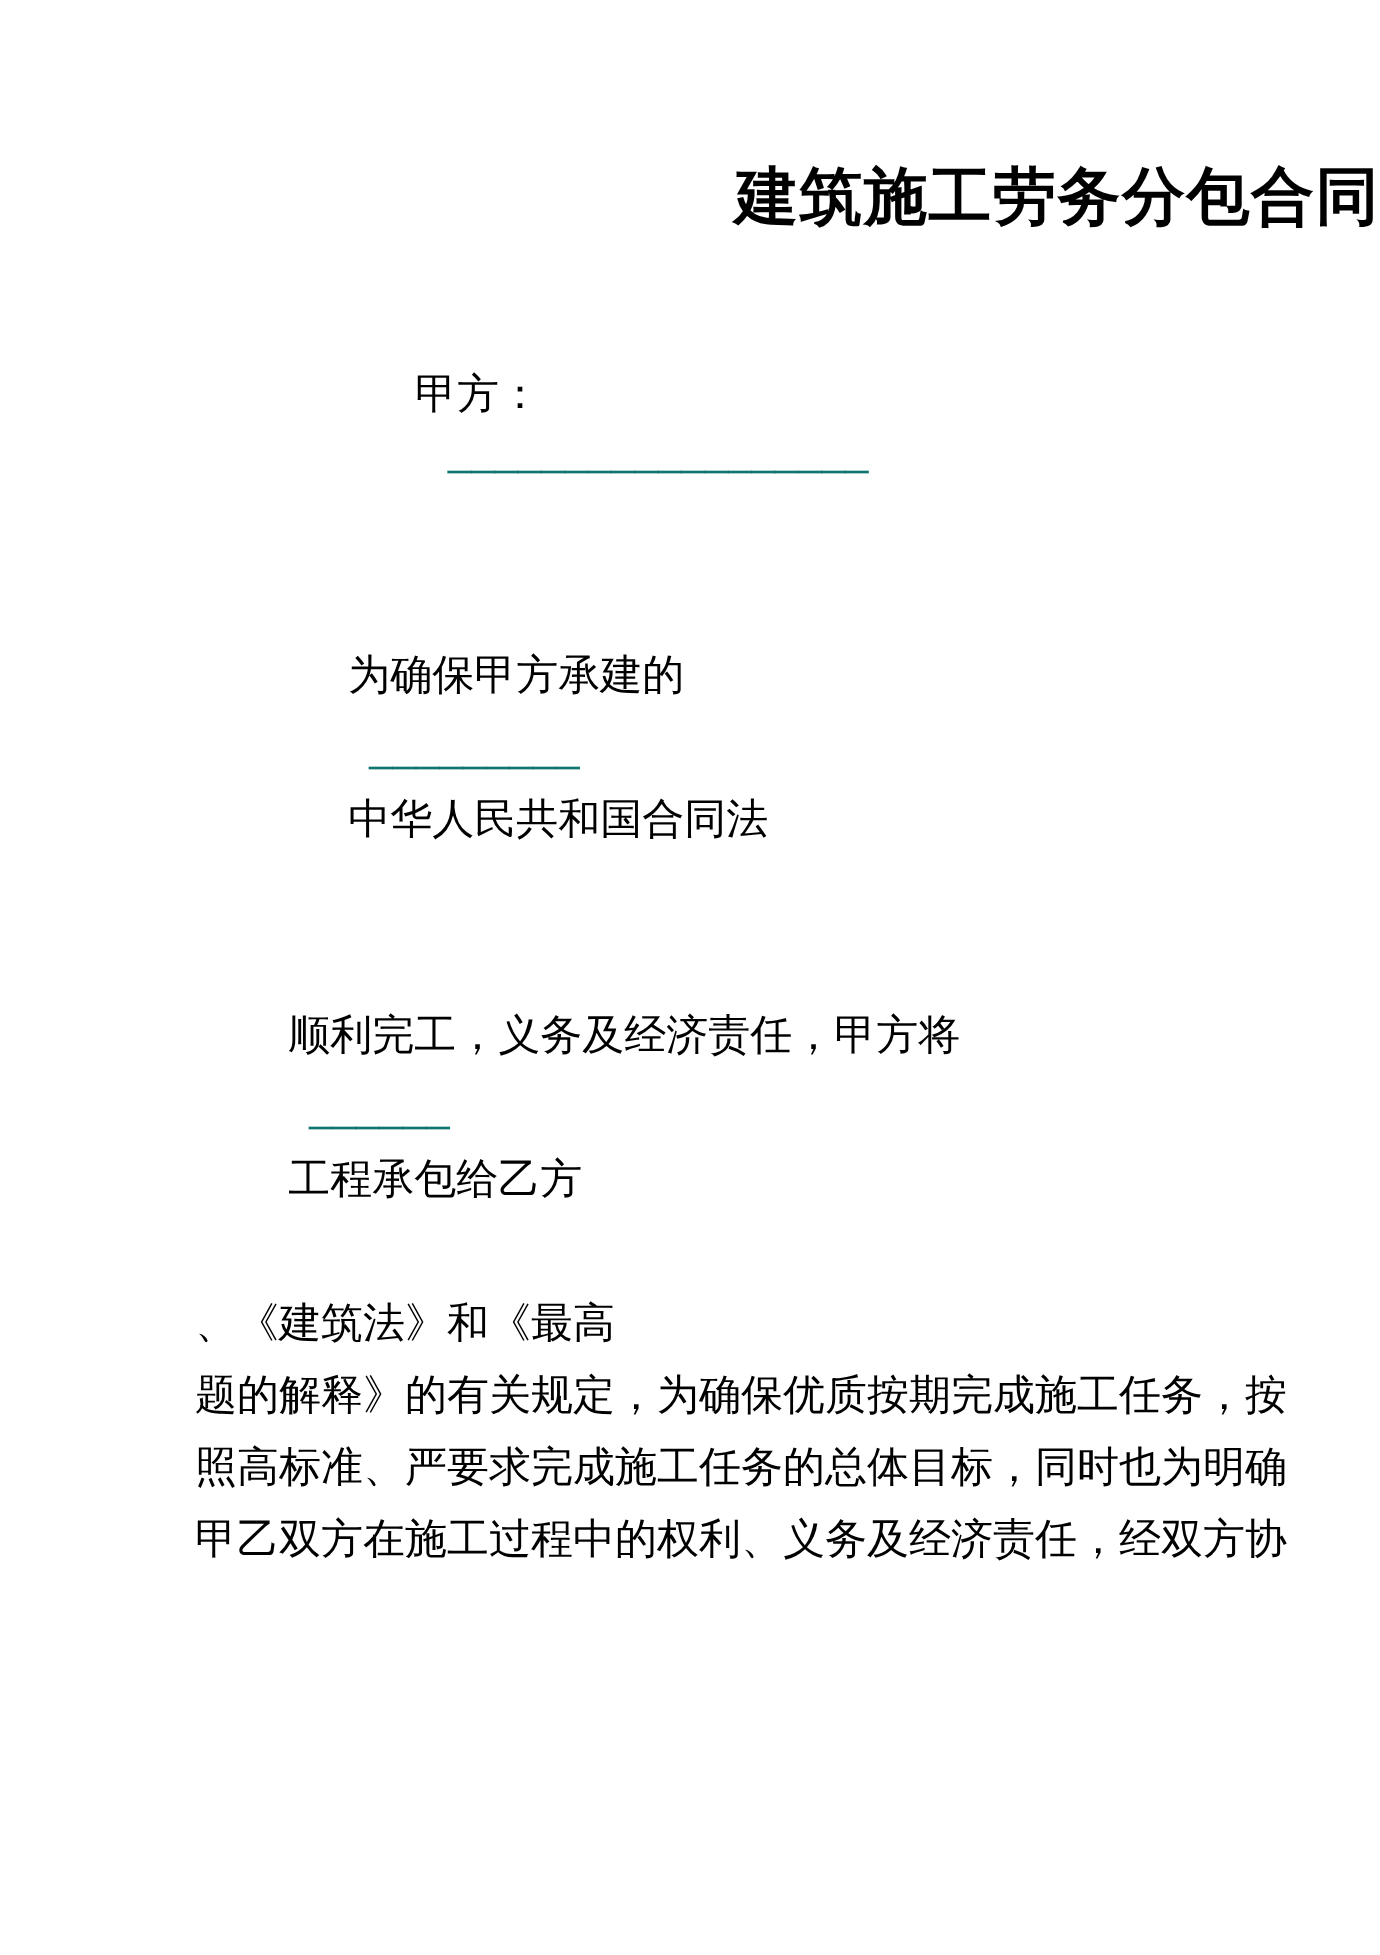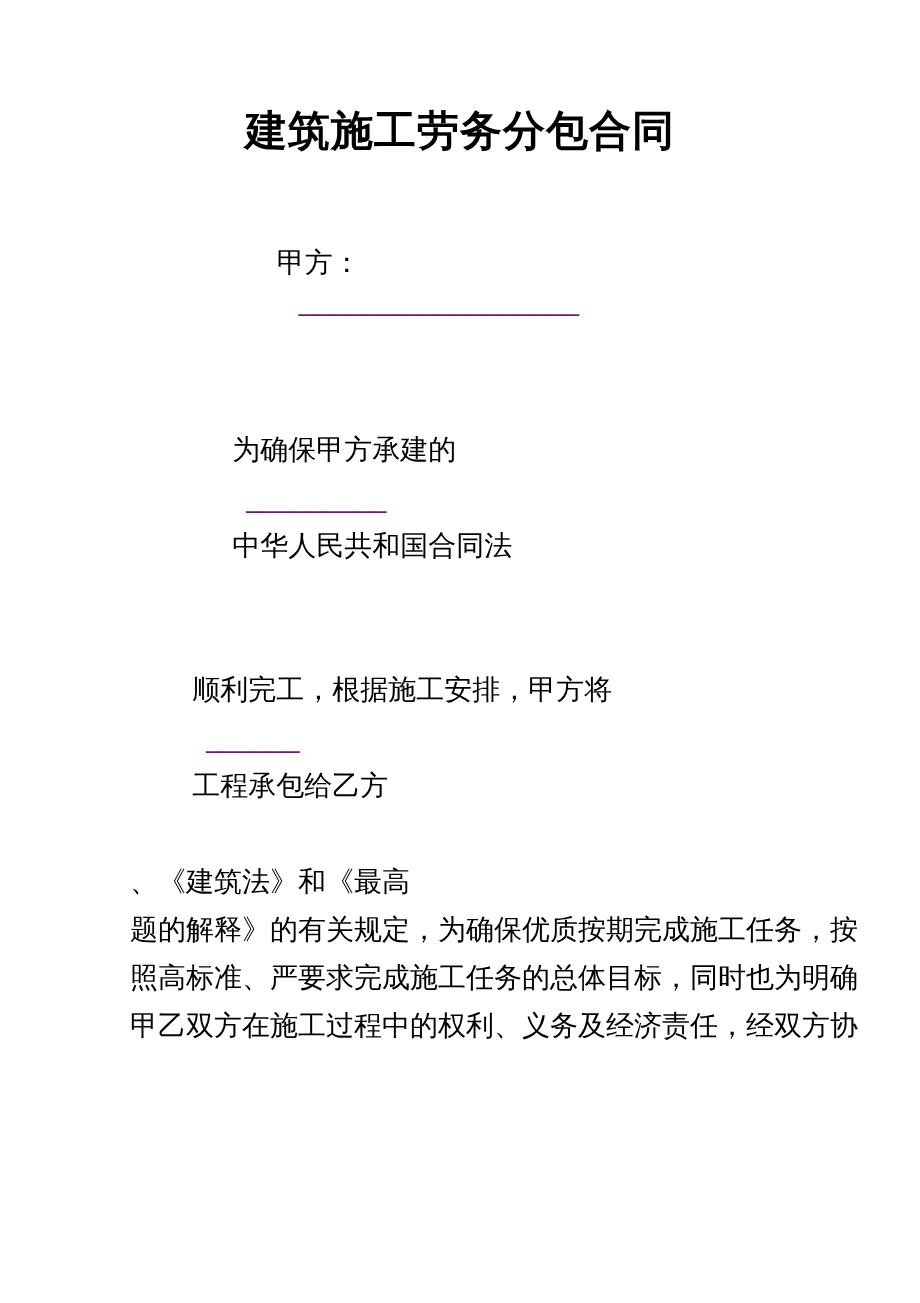--- a/index.html
+++ b/index.html
@@ -12,39 +12,39 @@
     width: 920px;
     height: 1303px;
     background: #ffffff;
     overflow: hidden;
     font-family: "Liberation Sans", "DejaVu Sans", sans-serif;
     color: #000000;
   }
   .title {
     margin: 0;
     padding-top: 106px;
-    text-align: center;
+    text-align: right;
     font-size: 42px;
     line-height: 50px;
     font-weight: 700;
     letter-spacing: 1px;
   }
   .content {
     padding-left: 130px;
     padding-right: 148px;
     font-size: 28px;
   }
   .party-line {
     line-height: 38px;
     white-space: pre;
   }
   .party-a { margin-top: 50px; padding-left: 100px; }
   .party-b { margin-top: 14px; padding-left: 46px; }
   .blank {
-    color: #701a75;
+    color: #0f766e;
     letter-spacing: 0;
     white-space: pre;
   }
   .gap-xs { margin-left: 14px; }
   .gap-sm { margin-left: 22px; }
   .gap-lg { margin-left: 44px; }
   .intro {
     margin-top: 20px;
   }
   .iline {
@@ -68,21 +68,21 @@
     </div>
 
 
     <div class="intro">
       <div class="iline first">
         <span>为确保甲方承建的</span>
         <span class="blank gap-xs">_________</span>
         <span>中华人民共和国合同法</span>
       </div>
       <div class="iline">
-        <span>顺利完工，根据施工安排，甲方将</span>
+        <span>顺利完工，义务及经济责任，甲方将</span>
         <span class="blank gap-xs">______</span>
         <span>工程承包给乙方</span>
       </div>
       <div class="iline">、《建筑法》和《最高</div>
       <div class="iline">题的解释》的有关规定，为确保优质按期完成施工任务，按</div>
       <div class="iline">照高标准、严要求完成施工任务的总体目标，同时也为明确</div>
       <div class="iline">甲乙双方在施工过程中的权利、义务及经济责任，经双方协</div>
 
     </div>
 

